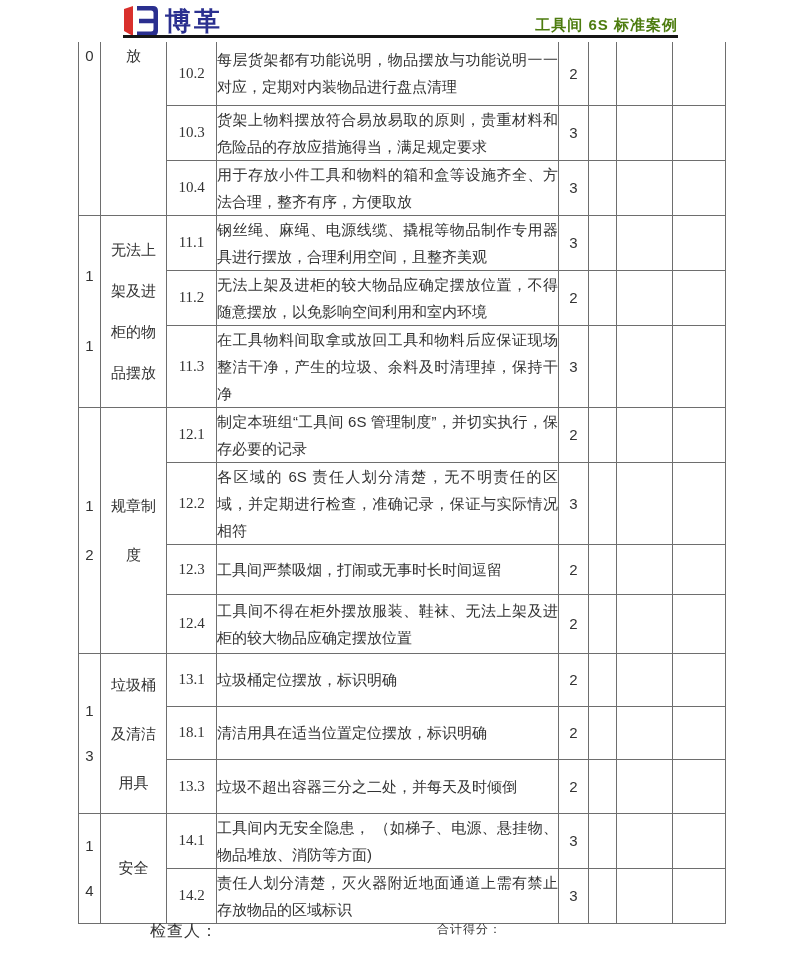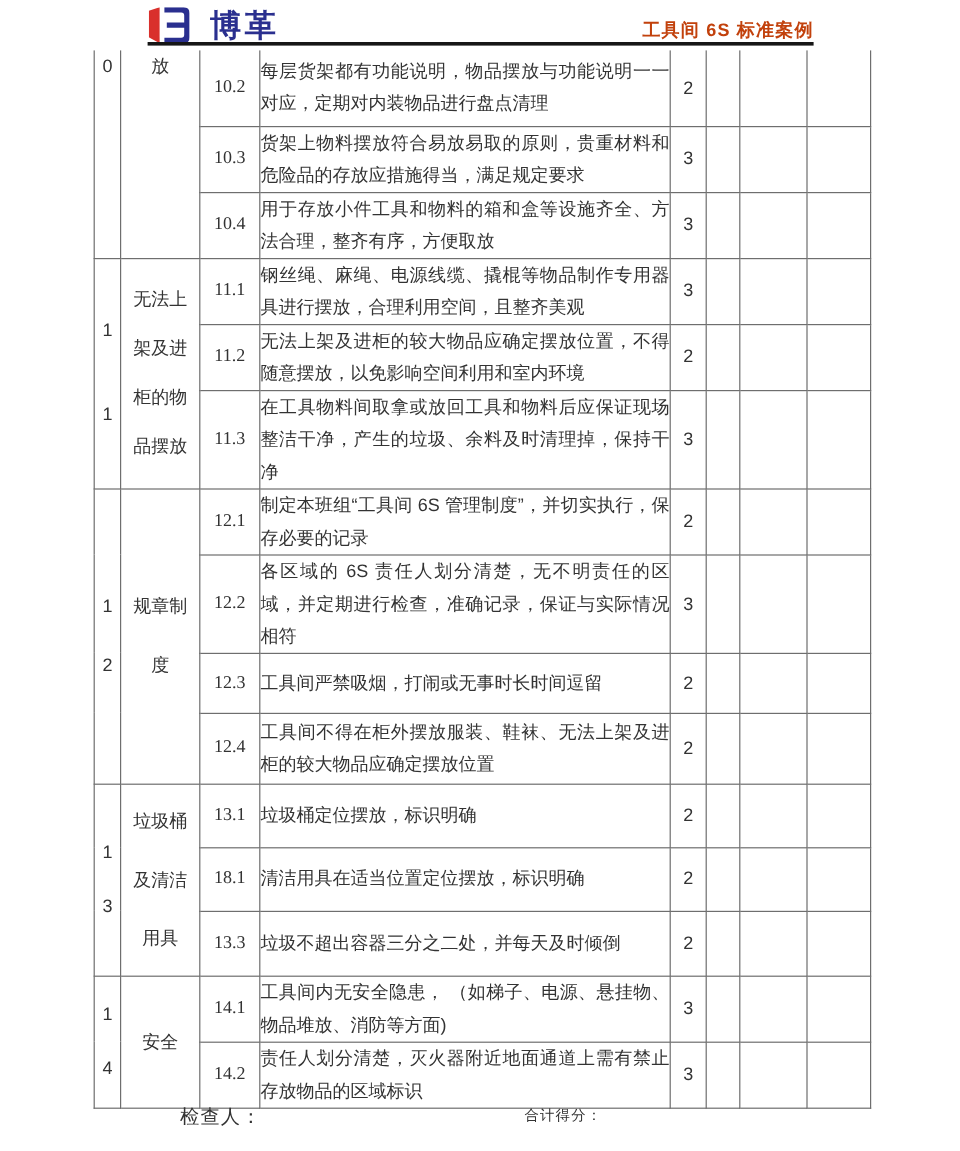--- a/index.html
+++ b/index.html
@@ -1,23 +1,23 @@
 <!DOCTYPE html>
 <html><head>
 <meta charset="utf-8">
 <style>
   html,body { margin:0; padding:0; background:#ffffff; }
   body { width:800px; height:959px; font-family:"Liberation Sans","DejaVu Sans",sans-serif; }
   .page { position:relative; width:800px; height:959px; background:#ffffff; overflow:hidden; }
 
   
-  .logo { position:absolute; left:124px; top:6px; display:flex; align-items:center; gap:17px; }
+  .logo { position:absolute; left:124px; top:6px; display:flex; align-items:center; gap:7px; }
   .logo-icon { width:34px; height:30px; display:block; }
   .logo-text { color:#2a2f8f; font-size:26px; font-weight:bold; letter-spacing:3px; line-height:30px; }
-  .header-title { position:absolute; top:16px; right:122px; font-size:15px; font-weight:bold; color:#c2410c; letter-spacing:1px;margin-left:45px; }
+  .header-title { position:absolute; top:16px; right:122px; font-size:15px; font-weight:bold; color:#4d7c0f; letter-spacing:1px;margin-left:45px; }
   .header-rule { position:absolute; left:123px; top:35px; width:555px; height:3px; background:#161616; }
 
   
   table.checklist { position:absolute; left:78px; top:42px; width:647px; border-collapse:collapse; table-layout:fixed; }
   table.checklist td { border:1px solid #6e6e6e; padding:0; color:#333333; font-size:15px; overflow:hidden; }
   table.checklist tr.first-row td { border-top:none; }
   td.num-cell, td.cat-cell { text-align:center; vertical-align:middle; white-space:pre-line; }
   td.item-no { text-align:center; vertical-align:middle;font-family:Liberation Serif, serif; }
   td.desc { text-align:justify; vertical-align:middle; padding:3px 8px 3px 7px; line-height:27px; }
   td.score { text-align:center; vertical-align:middle; }

